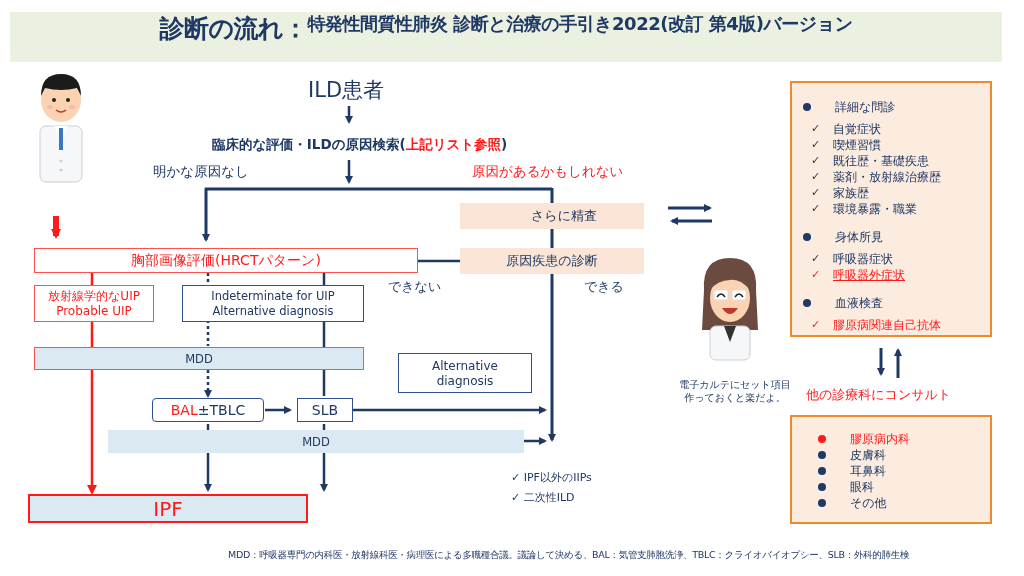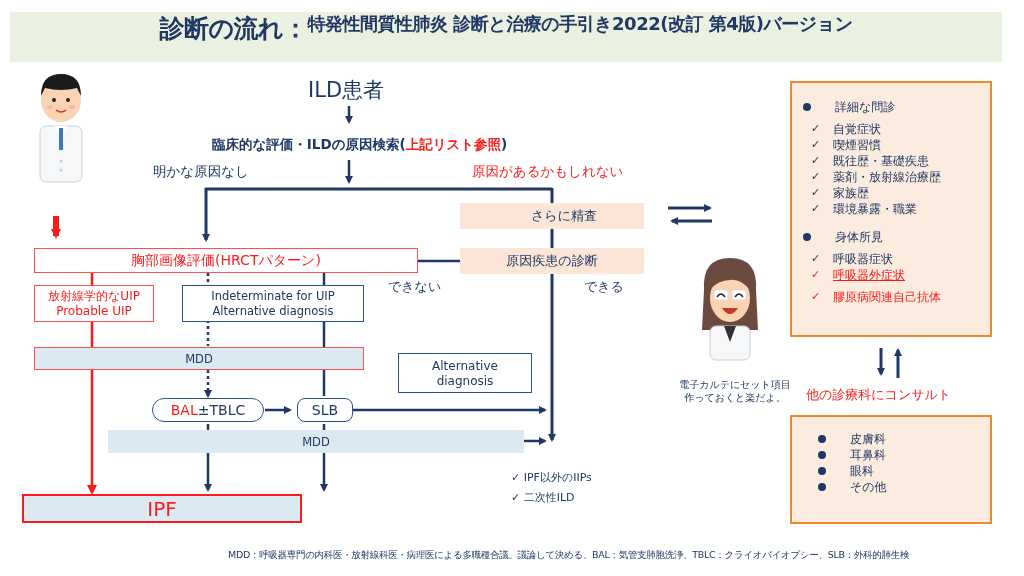--- a/index.html
+++ b/index.html
@@ -124,29 +124,29 @@
   <div>Alternative diagnosis</div>
 </div>
 
 <div class="abs box-mdd1 center navy" style="left:34px;top:347px;width:330px;height:23px;font-size:11.5px;">MDD</div>
 
 <div class="abs box-navy navy" style="left:398px;top:353px;width:134px;height:40px;font-size:12px;line-height:15px;text-align:center;padding-top:5px;">
   <div>Alternative</div>
   <div>diagnosis</div>
 </div>
 
-<div class="abs box-navy center navy" style="left:152px;top:398px;width:112px;height:24px;font-size:14px;border-radius:12px;">
+<div class="abs box-navy center navy" style="left:152px;top:398px;width:112px;height:24px;font-size:14px;border-radius:4px;">
   <span class="red">BAL</span>
     <span>±TBLC</span>
 </div>
-<div class="abs box-navy center navy" style="left:297px;top:398px;width:56px;height:24px;font-size:14px;border-radius:8px;">SLB</div>
+<div class="abs box-navy center navy" style="left:297px;top:398px;width:56px;height:24px;font-size:14px;border-radius:0;">SLB</div>
 
 <div class="abs box-mdd2 center navy" style="left:108px;top:430px;width:416px;height:23px;font-size:11.5px;">MDD</div>
 
-<div class="abs box-mdd1 center red" style="left:22px;top:494px;width:280px;height:29px;font-size:20px;border-width:2px;border-color:#ff1a1a;">IPF</div>
+<div class="abs box-mdd1 center red" style="left:28px;top:494px;width:280px;height:29px;font-size:20px;border-width:2px;border-color:#ff1a1a;">IPF</div>
 
 <div class="abs navy" style="left:511px;top:468px;font-size:11px;line-height:20px;">
   <div class="txt"><span>✓ </span><span>IPF以外のIIPs</span></div>
   <div class="txt"><span>✓ </span><span>二次性ILD</span></div>
 </div>
 
 <div class="abs" style="left:694px;top:250px;width:72px;height:112px;">
   <svg width="72" height="112" viewBox="0 0 72 112">
     <path d="M10,40 Q8,8 36,8 Q64,8 62,40 L64,80 L8,80 Z" fill="#6b4a3f"></path>
     <rect x="16" y="76" width="40" height="34" rx="6" fill="#f5f7f8" stroke="#c9cfd6"></rect>
@@ -203,31 +203,39 @@
   <div style="margin-top:6px;padding-left:8px;">
     <div class="list-row navy">
         <span class="check">✓</span>
         <span>呼吸器症状</span>
       </div>
     <div class="list-row red">
         <span class="check">✓</span>
         <span style="text-decoration:underline;text-align:center;">呼吸器外症状</span>
       </div>
   </div>
+  <div class="list-row navy" style="margin-top:12px;">
+      <span class="bullet"></span>
+      <span>血液検査</span>
+    </div>
   <div style="margin-top:6px;padding-left:8px;">
     <div class="list-row red">
         <span class="check">✓</span>
         <span>膠原病関連自己抗体</span>
       </div>
   </div>
 </div>
 
 <div class="abs txt red" style="left:806px;top:386px;font-size:13px;">他の診療科にコンサルト</div>
 
 <div class="abs orange-box" style="left:790px;top:415px;width:202px;height:109px;padding:14px 0 0 26px;">
+  <div class="list-row red">
+      <span class="bullet" style="background:#ff1a1a;"></span>
+      <span>膠原病内科</span>
+    </div>
   <div class="list-row navy">
       <span class="bullet"></span>
       <span>皮膚科</span>
     </div>
   <div class="list-row navy">
       <span class="bullet"></span>
       <span>耳鼻科</span>
     </div>
   <div class="list-row navy">
       <span class="bullet"></span>

